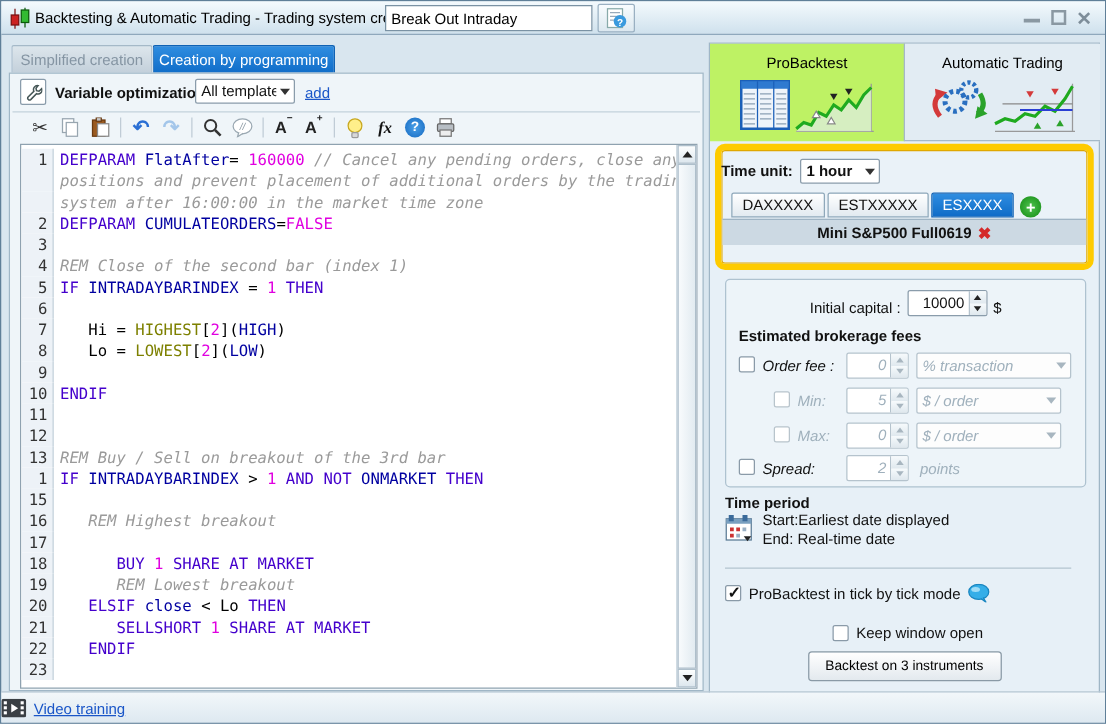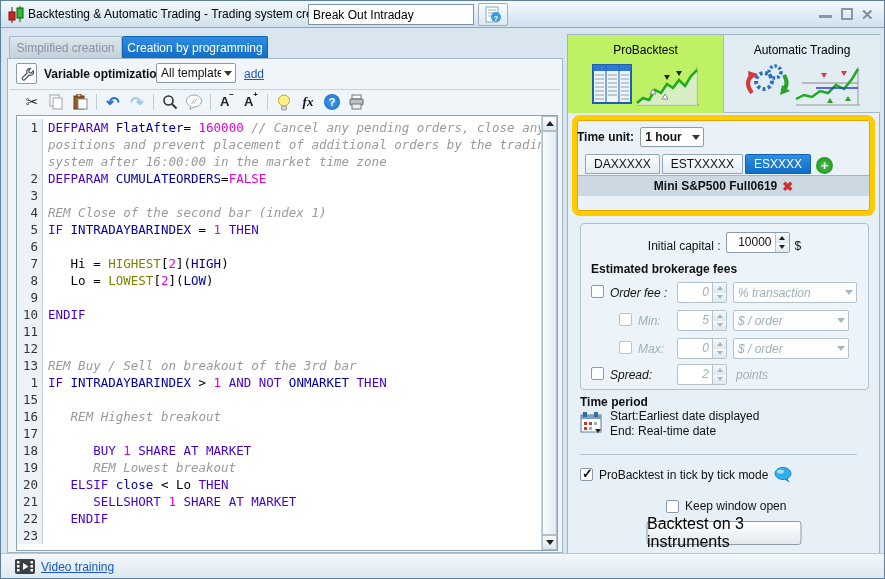--- a/index.html
+++ b/index.html
@@ -135,26 +135,26 @@
   .sel-dis .tri-dn{ border-top-color:#a8b6c0; }
   .spin-dis{ border-color:#b5c3cd; } .spin-dis .sval{ color:#9fb0bc; }
   .tp-head{ position:absolute; left:12px; top:360px; font-weight:bold; }
   .tp-lines{ position:absolute; left:42px; top:374px; line-height:15px; }
   .tp-icon{ position:absolute; left:12px; top:376px; cursor:pointer; }
   .rdivider{ position:absolute; left:12px; top:419px; width:277px; height:1px; background:#b4c4d0; }
   .tickrow{ position:absolute; left:12px; top:432px; display:flex; align-items:center; gap:6px; }
   .keeprow{ position:absolute; left:98px; top:464px; display:flex; align-items:center; gap:6px; }
   .btest-btn{ position:absolute; left:50%; transform:translateX(-50%); top:486px; width:155px;
     height:24px; background:linear-gradient(#ffffff,#e3e9ee); border:1px solid #8a9aa6;
-    border-radius:3px; font-size:16px; cursor:pointer; display:flex; align-items:center;
+    border-radius:3px; font-size:11px; cursor:pointer; display:flex; align-items:center;
     justify-content:center; font-family:"Liberation Sans",sans-serif; color:#000; }
   
   .footer{ position:absolute; left:0; top:552px; width:885px; height:26px;
     background:linear-gradient(#f2f7fa,#dde8f0); border-top:1px solid #b8c8d4;
-    display:flex; align-items:center; padding-left:14px; gap:6px; }
+    display:flex; align-items:center; padding-left:0; gap:6px; }
   .vlink{ color:#1a56c8; text-decoration:underline; cursor:pointer; }
 </style>
 </head>
 <body>
 
 <div id="win">
 
   <div class="titlebar">
     <svg width="18" height="18" style="position:absolute;left:6px;top:5px">
       <line x1="5" y1="1" x2="5" y2="17" stroke="#7a1010" stroke-width="1"></line>

